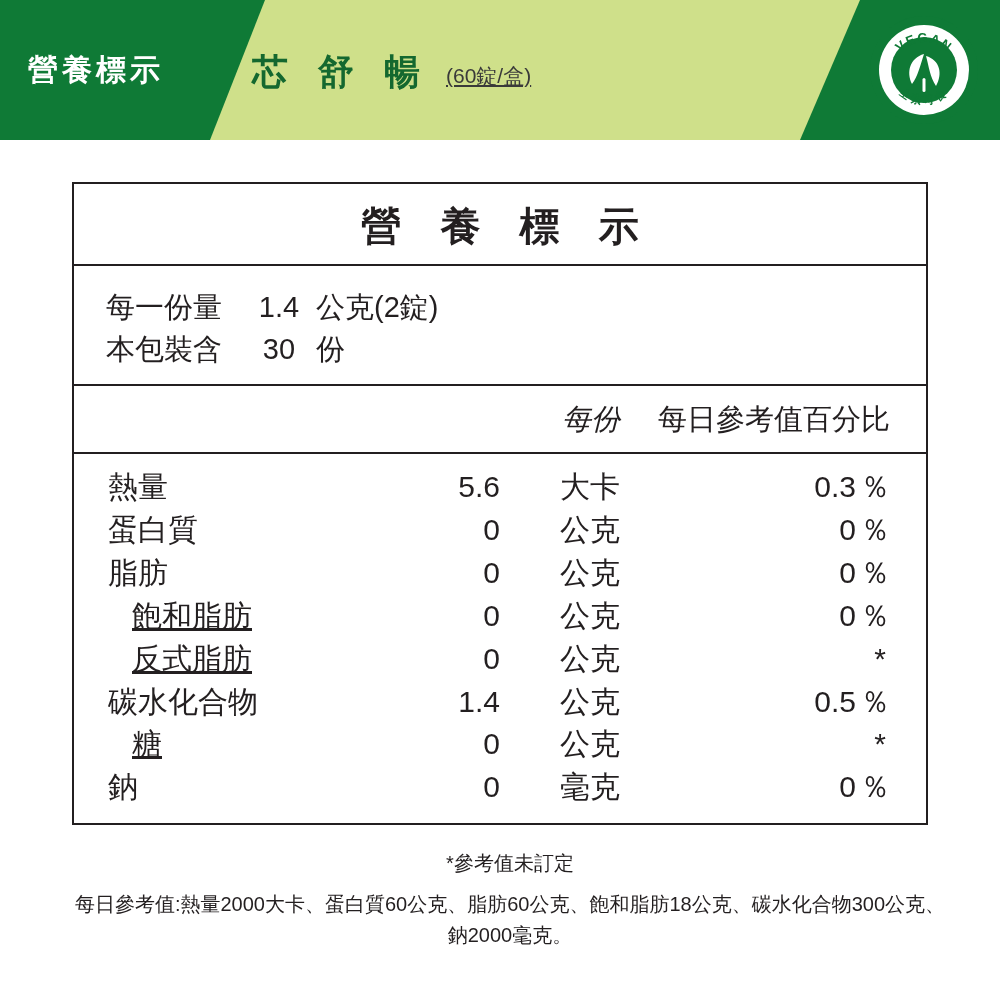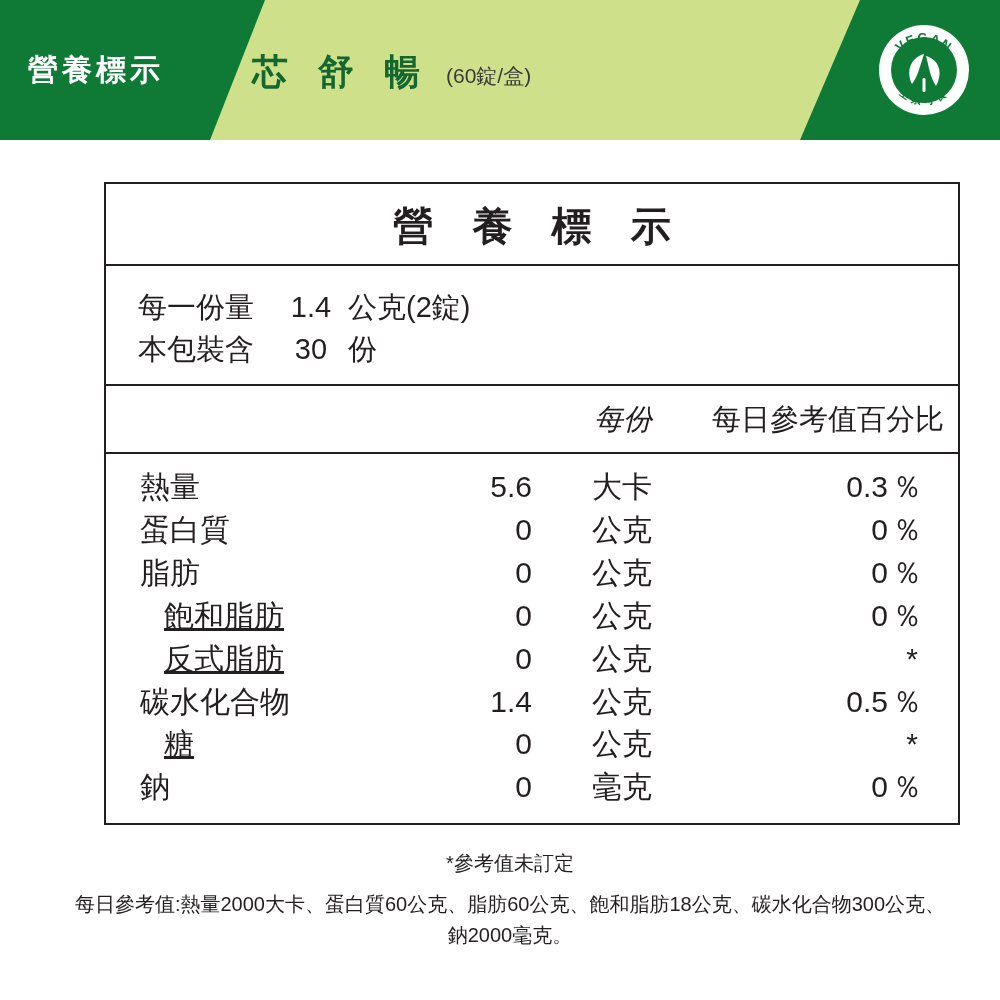--- a/index.html
+++ b/index.html
@@ -64,20 +64,21 @@
     color: #14682f;
     white-space: nowrap;
   }
   .product-spec {
     position: absolute;
     left: 446px;
     top: 62px;
     font-size: 21px;
     color: #3a3a3a;
     white-space: nowrap;
+    text-decoration: underline;
   }
 
   
   .vegan-badge {
     position: absolute;
     right: 22px;
     top: 16px;
     width: 108px;
     height: 108px;
   }
@@ -104,21 +105,20 @@
 
   
   .panel {
     position: absolute;
     left: 72px;
     top: 182px;
     width: 856px;
     border: 2px solid #231f20;
     box-sizing: border-box;
     background: #ffffff;
-    margin-left: 32px;
   }
   .panel-title {
     text-align: center;
     font-size: 40px;
     font-weight: 700;
     letter-spacing: 14px;
     padding: 22px 0 18px 14px;
     border-bottom: 2px solid #231f20;
     line-height: 1;
   }
@@ -150,21 +150,21 @@
   .col-head .c-name { flex: 0 0 300px; }
   .col-head .c-per {
     flex: 0 0 246px;
     text-align: right;
     padding-right: 4px;
     font-style: italic;
   }
   .col-head .c-dv {
     flex: 1;
     text-align: right;
-    padding-right: 14px;
+    padding-right: 36px;
   }
 
   .rows {
     padding: 12px 0 14px 0;
   }
   .nrow {
     display: flex;
     align-items: baseline;
     font-size: 30px;
     line-height: 1.43;

